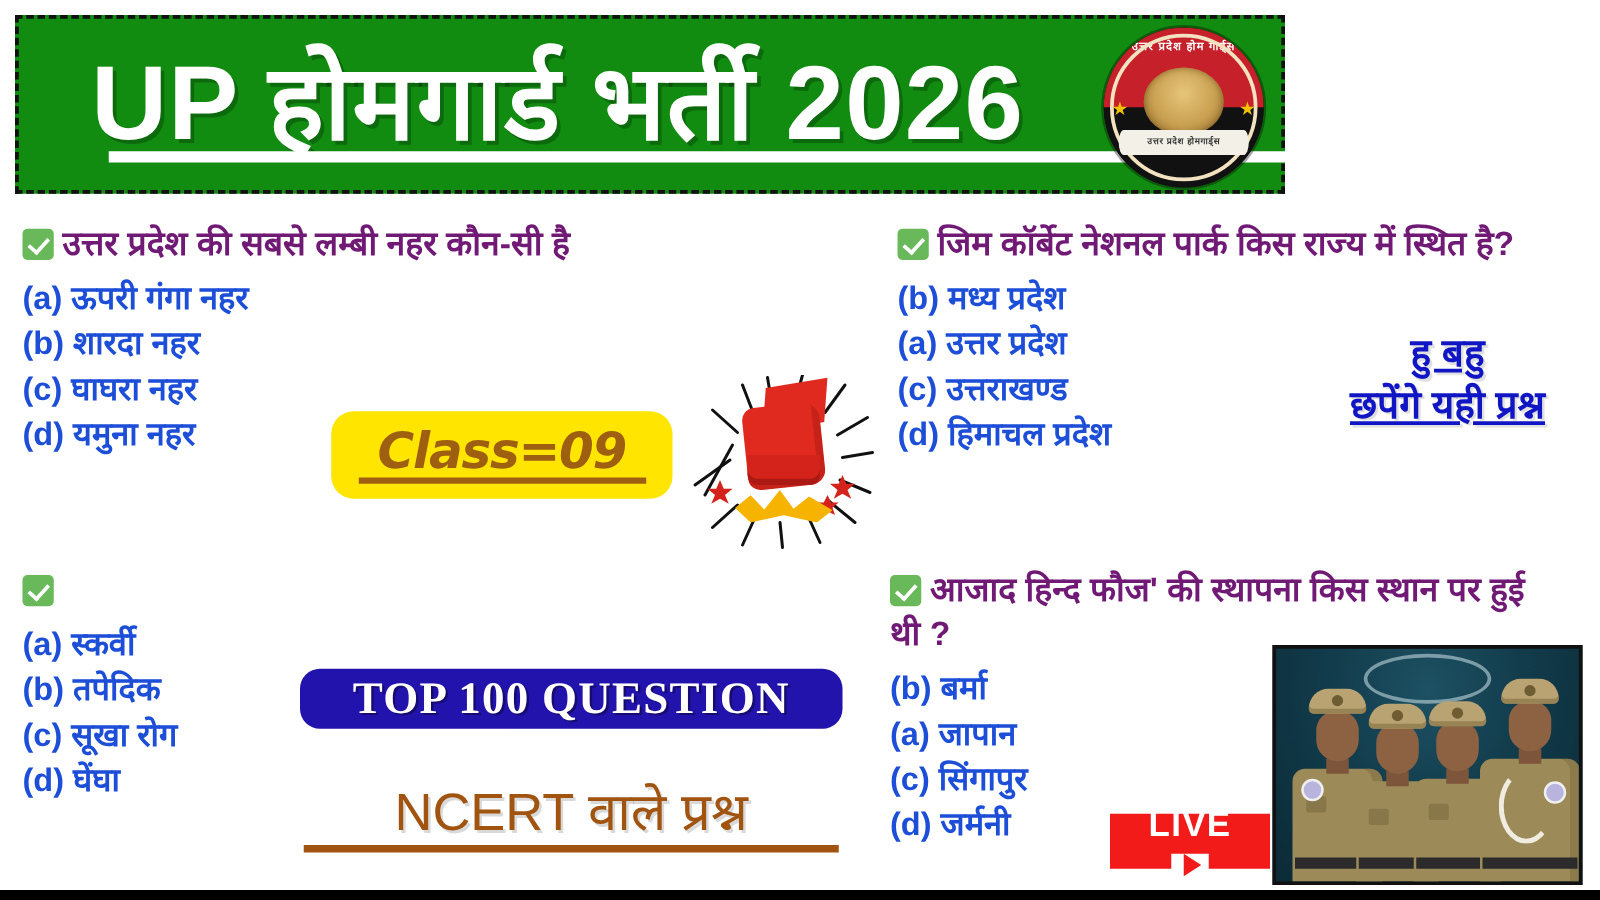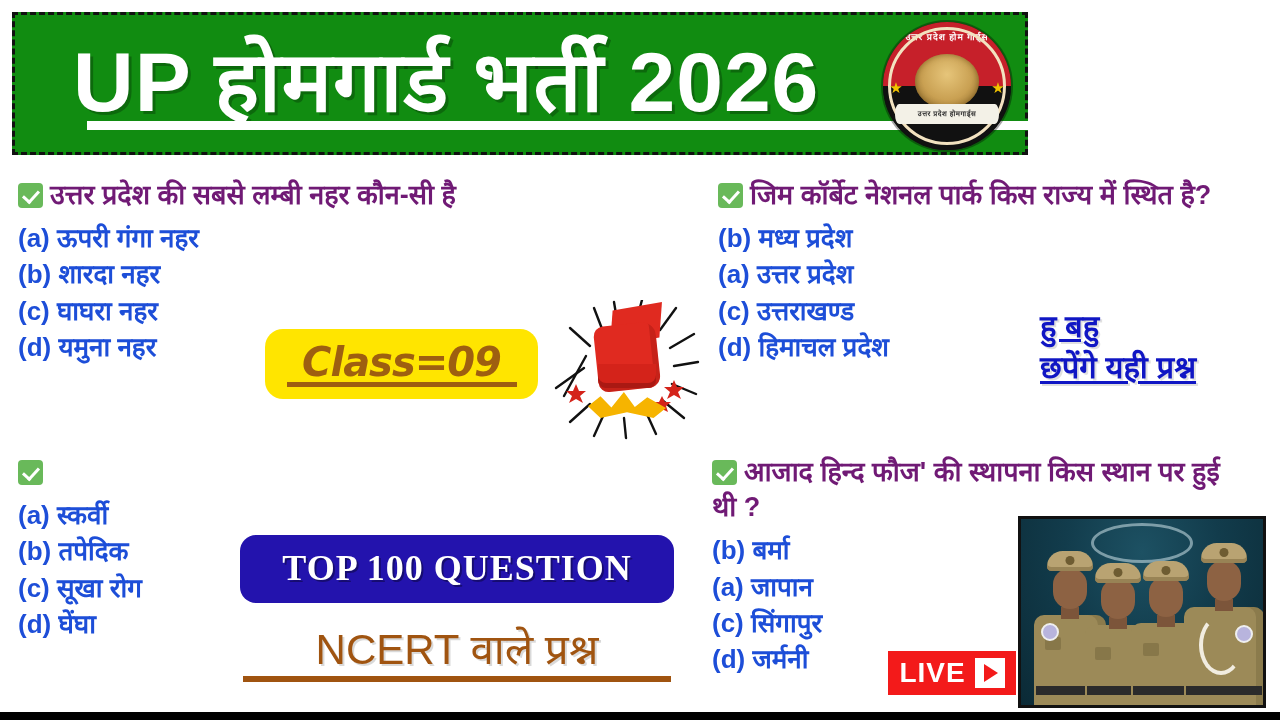--- a/index.html
+++ b/index.html
@@ -272,41 +272,41 @@
     background: #f6b400;
     clip-path: polygon(0% 55%, 16% 16%, 30% 60%, 46% 0%, 60% 58%, 76% 20%, 100% 62%, 84% 100%, 50% 78%, 16% 100%);
   }
 
   
   #blue-promo {
     position: absolute;
     left: 1040px;
     top: 262px;
     width: 236px;
-    margin-top: 44px;
+    text-align: center;
   }
   #blue-promo .line {
     color: #1016c4;
     font-weight: bold;
     font-size: 31px;
     line-height: 1.33;
     letter-spacing: 0px;
     white-space: nowrap;
     text-shadow: 2px 2px 0 rgba(0,0,0,0.12);
   }
   #blue-promo .line1 { text-decoration: underline; text-underline-offset: 2px; }
   #blue-promo .line2 { text-decoration: underline; text-underline-offset: 3px; }
 
   
   #top100 {
     position: absolute;
     left: 240px;
     top: 535px;
     width: 434px;
-    height: 68px;
+    height: 48px;
     background: #2313ad;
     border-radius: 16px;
   }
   #top100 .label {
     position: absolute;
     left: 0; top: 50%;
     transform: translateY(-52%);
     width: 100%;
     text-align: center;
     color: #ffffff;
@@ -346,20 +346,21 @@
     position: absolute;
     left: 888px;
     top: 651px;
     width: 128px;
     height: 44px;
     background: #f31a1a;
     display: flex;
     align-items: center;
     justify-content: center;
     gap: 9px;
+    flex-direction: column;
   }
   #live-badge .live-text {
     color: #ffffff;
     font-weight: bold;
     font-size: 28px;
     letter-spacing: 1px;
     line-height: 1;
   }
   #live-badge .play-box {
     width: 30px;

